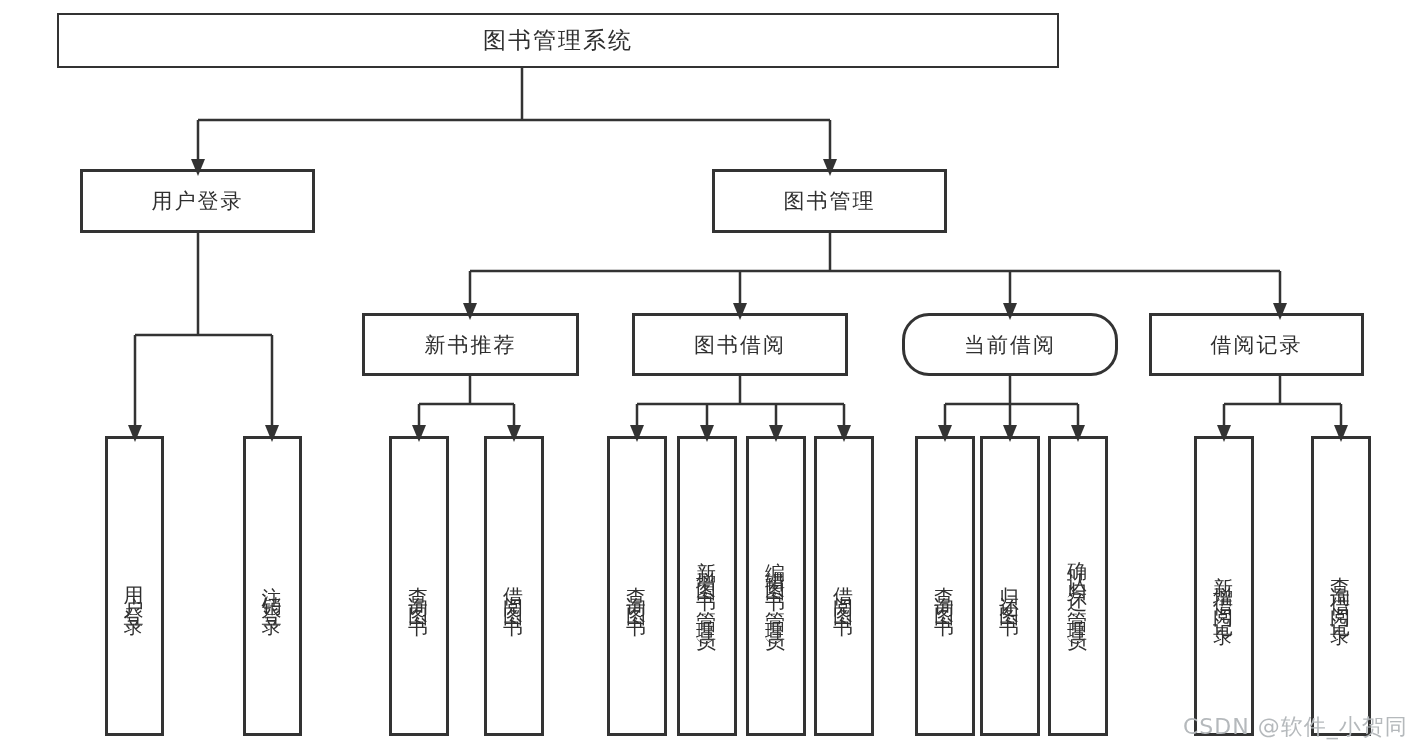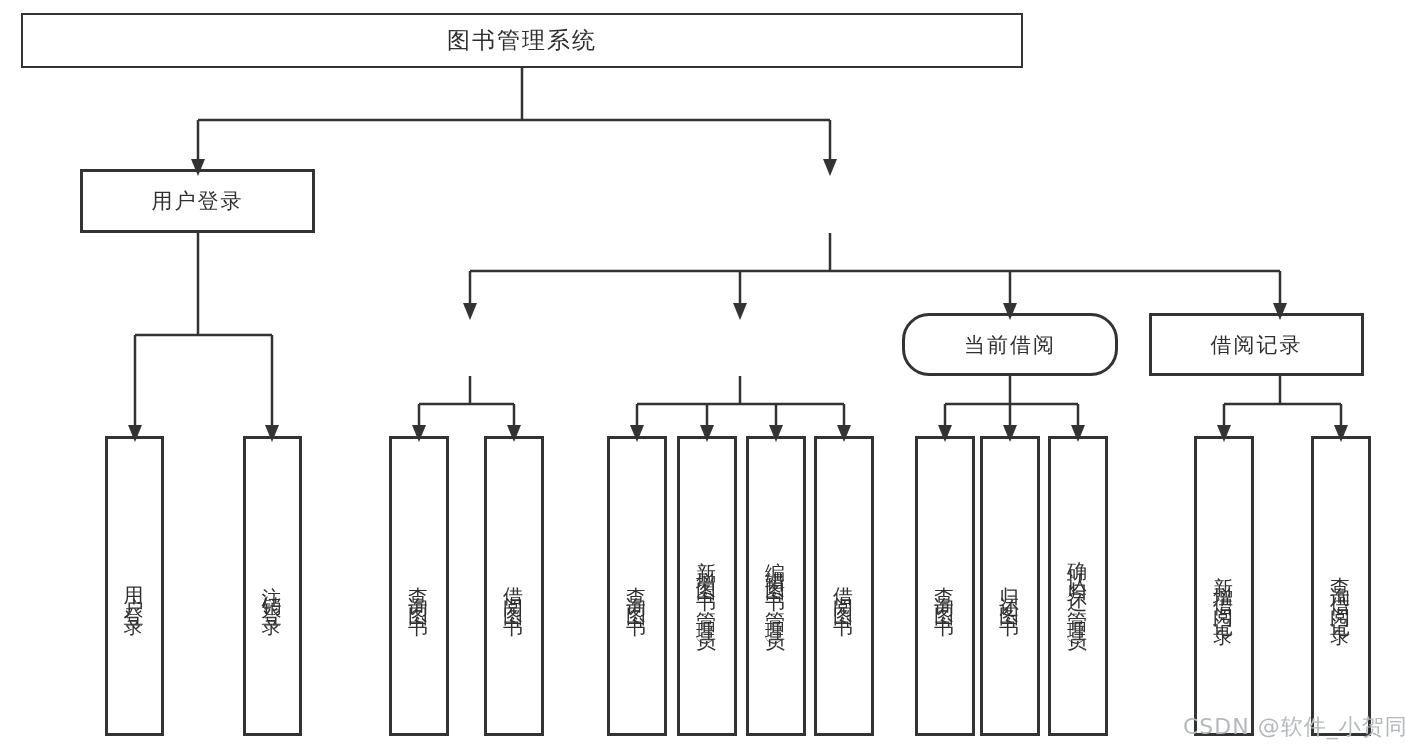--- a/index.html
+++ b/index.html
@@ -10,21 +10,21 @@
     box-sizing:border-box;
     background:#ffffff;
     border:3px solid #333333;
     display:flex;
     align-items:center;
     justify-content:center;
     color:#2f2f2f;
     z-index:2;
   }
   .hbox{font-size:21px;letter-spacing:2px;white-space:nowrap;}
-  .rootbox{border-width:2px;font-size:23px;}
+  .rootbox{border-width:2px;font-size:23px;margin-left:36px;}
   .leaf span{
     writing-mode:vertical-rl;
     text-orientation:mixed;
     font-size:20px;
     letter-spacing:10px;
     margin-bottom:-10px;
     white-space:nowrap;
   }
   .connectors{position:absolute;left:0;top:0;z-index:3;pointer-events:none;}
   .watermark{
@@ -77,21 +77,30 @@
     </g>
   </svg>
 
   <div class="box hbox rootbox" style="left:21px;top:13px;width:1002px;height:55px;">
     <span>图书管理系统</span>
   </div>
 
   <div class="box hbox" style="left:80px;top:169px;width:235px;height:64px;">
     <span>用户登录</span>
   </div>
+  <div class="box hbox" style="left:712px;top:169px;width:235px;height:64px;">
+    <span>图书管理</span>
+  </div>
 
+  <div class="box hbox" style="left:362px;top:313px;width:217px;height:63px;">
+    <span>新书推荐</span>
+  </div>
+  <div class="box hbox" style="left:632px;top:313px;width:216px;height:63px;">
+    <span>图书借阅</span>
+  </div>
   <div class="box hbox" style="left:902px;top:313px;width:216px;height:63px;border-radius:27px;">
     <span>当前借阅</span>
   </div>
   <div class="box hbox" style="left:1149px;top:313px;width:215px;height:63px;">
     <span>借阅记录</span>
   </div>
 
   <div class="box leaf" style="left:105px;top:436px;width:59px;height:300px;">
     <span>用户登录</span>
   </div>

